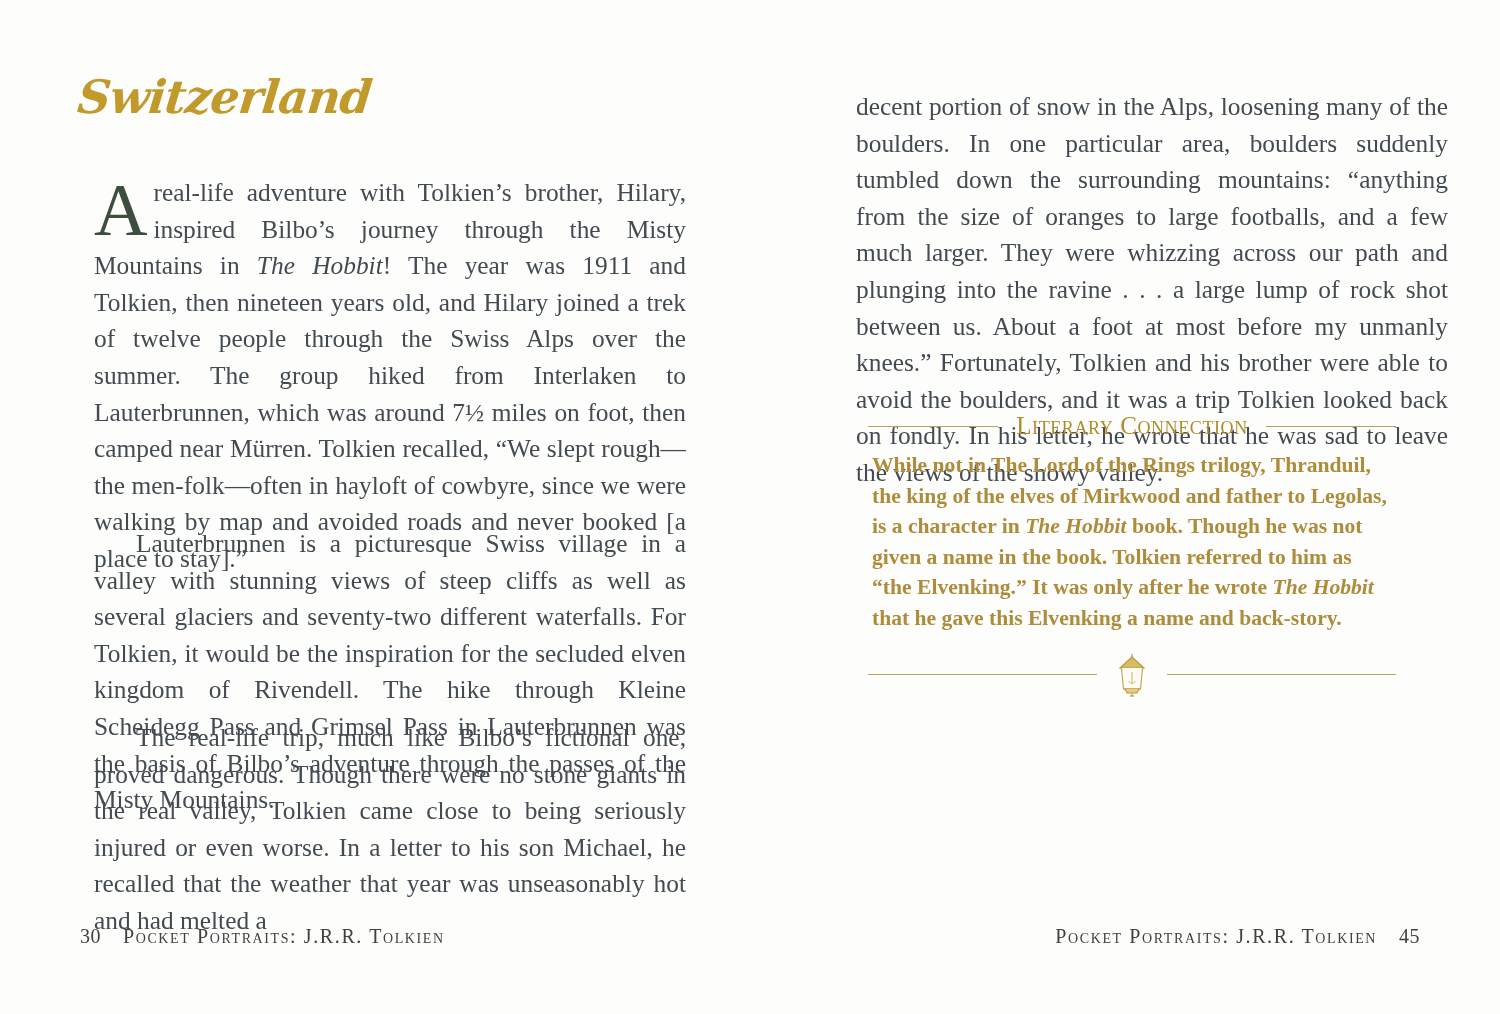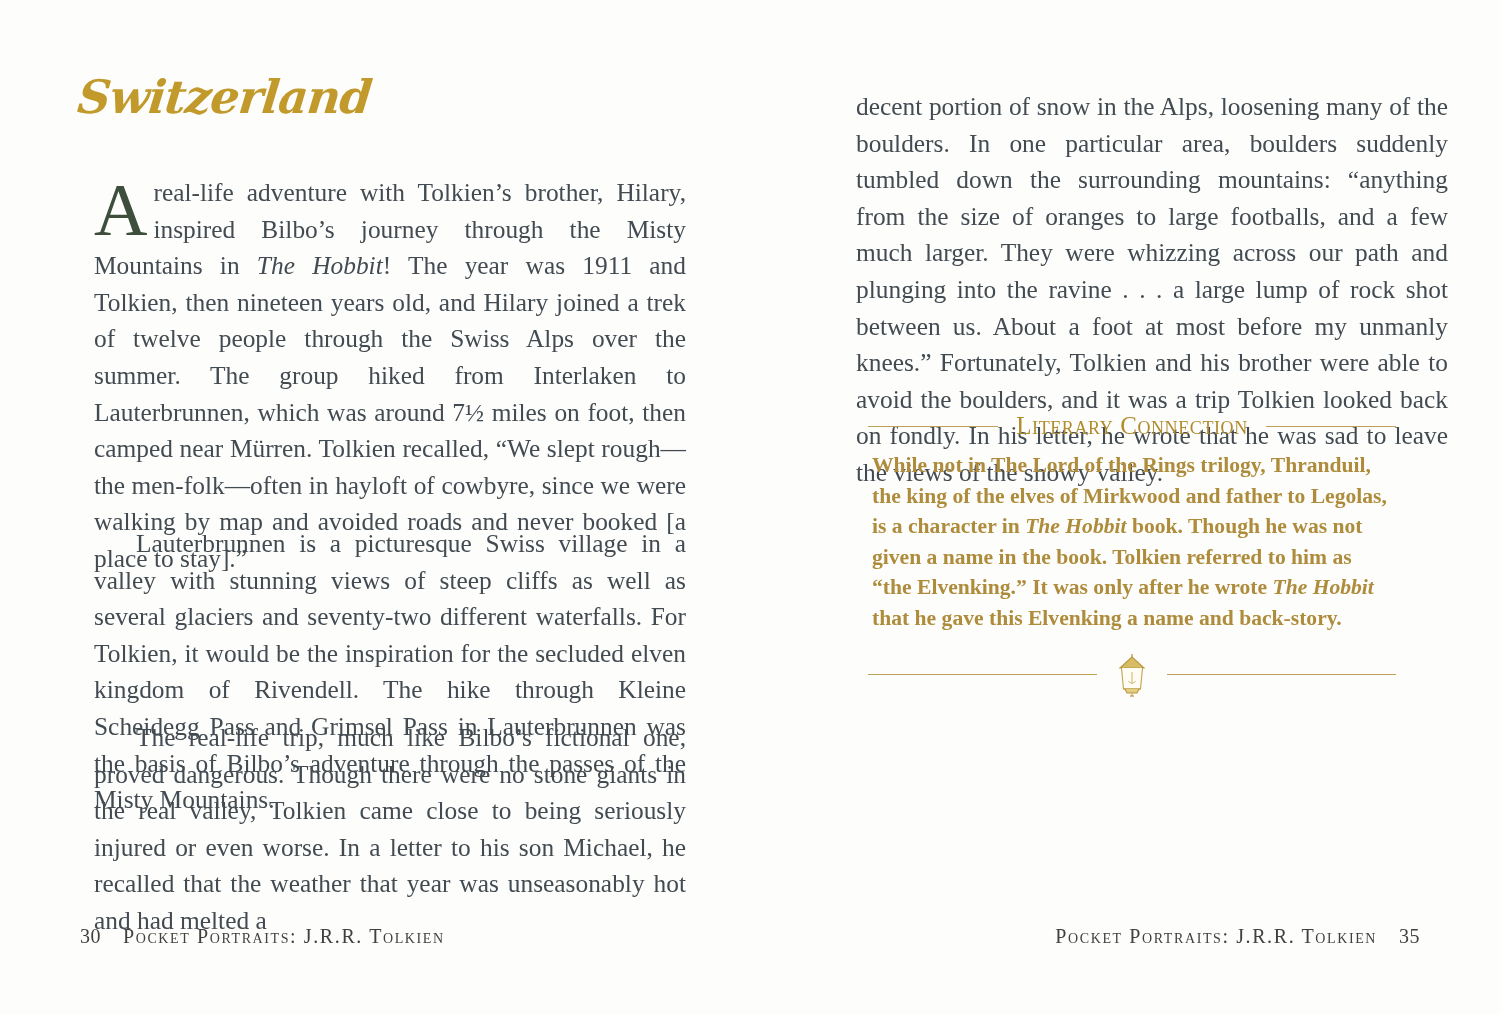--- a/index.html
+++ b/index.html
@@ -200,16 +200,16 @@
           <path d="M15 44 L19 44" stroke-width="1.4"></path>
           <path d="M17 20 L17 31" stroke-width="0.8"></path>
           <path d="M13.5 29 q3.5 5 7 0" stroke-width="0.8"></path>
         </g>
       </svg>
       <span class="rule"></span>
     </div>
   </div>
 
   <div class="footer footer-right">
-    <span>Pocket Portraits: J.R.R. Tolkien</span><span class="folio">35</span>
+    <span>Pocket Portraits: J.R.R. Tolkien</span><span class="folio">45</span>
   </div>
 
 </div>
 
 </body></html>

